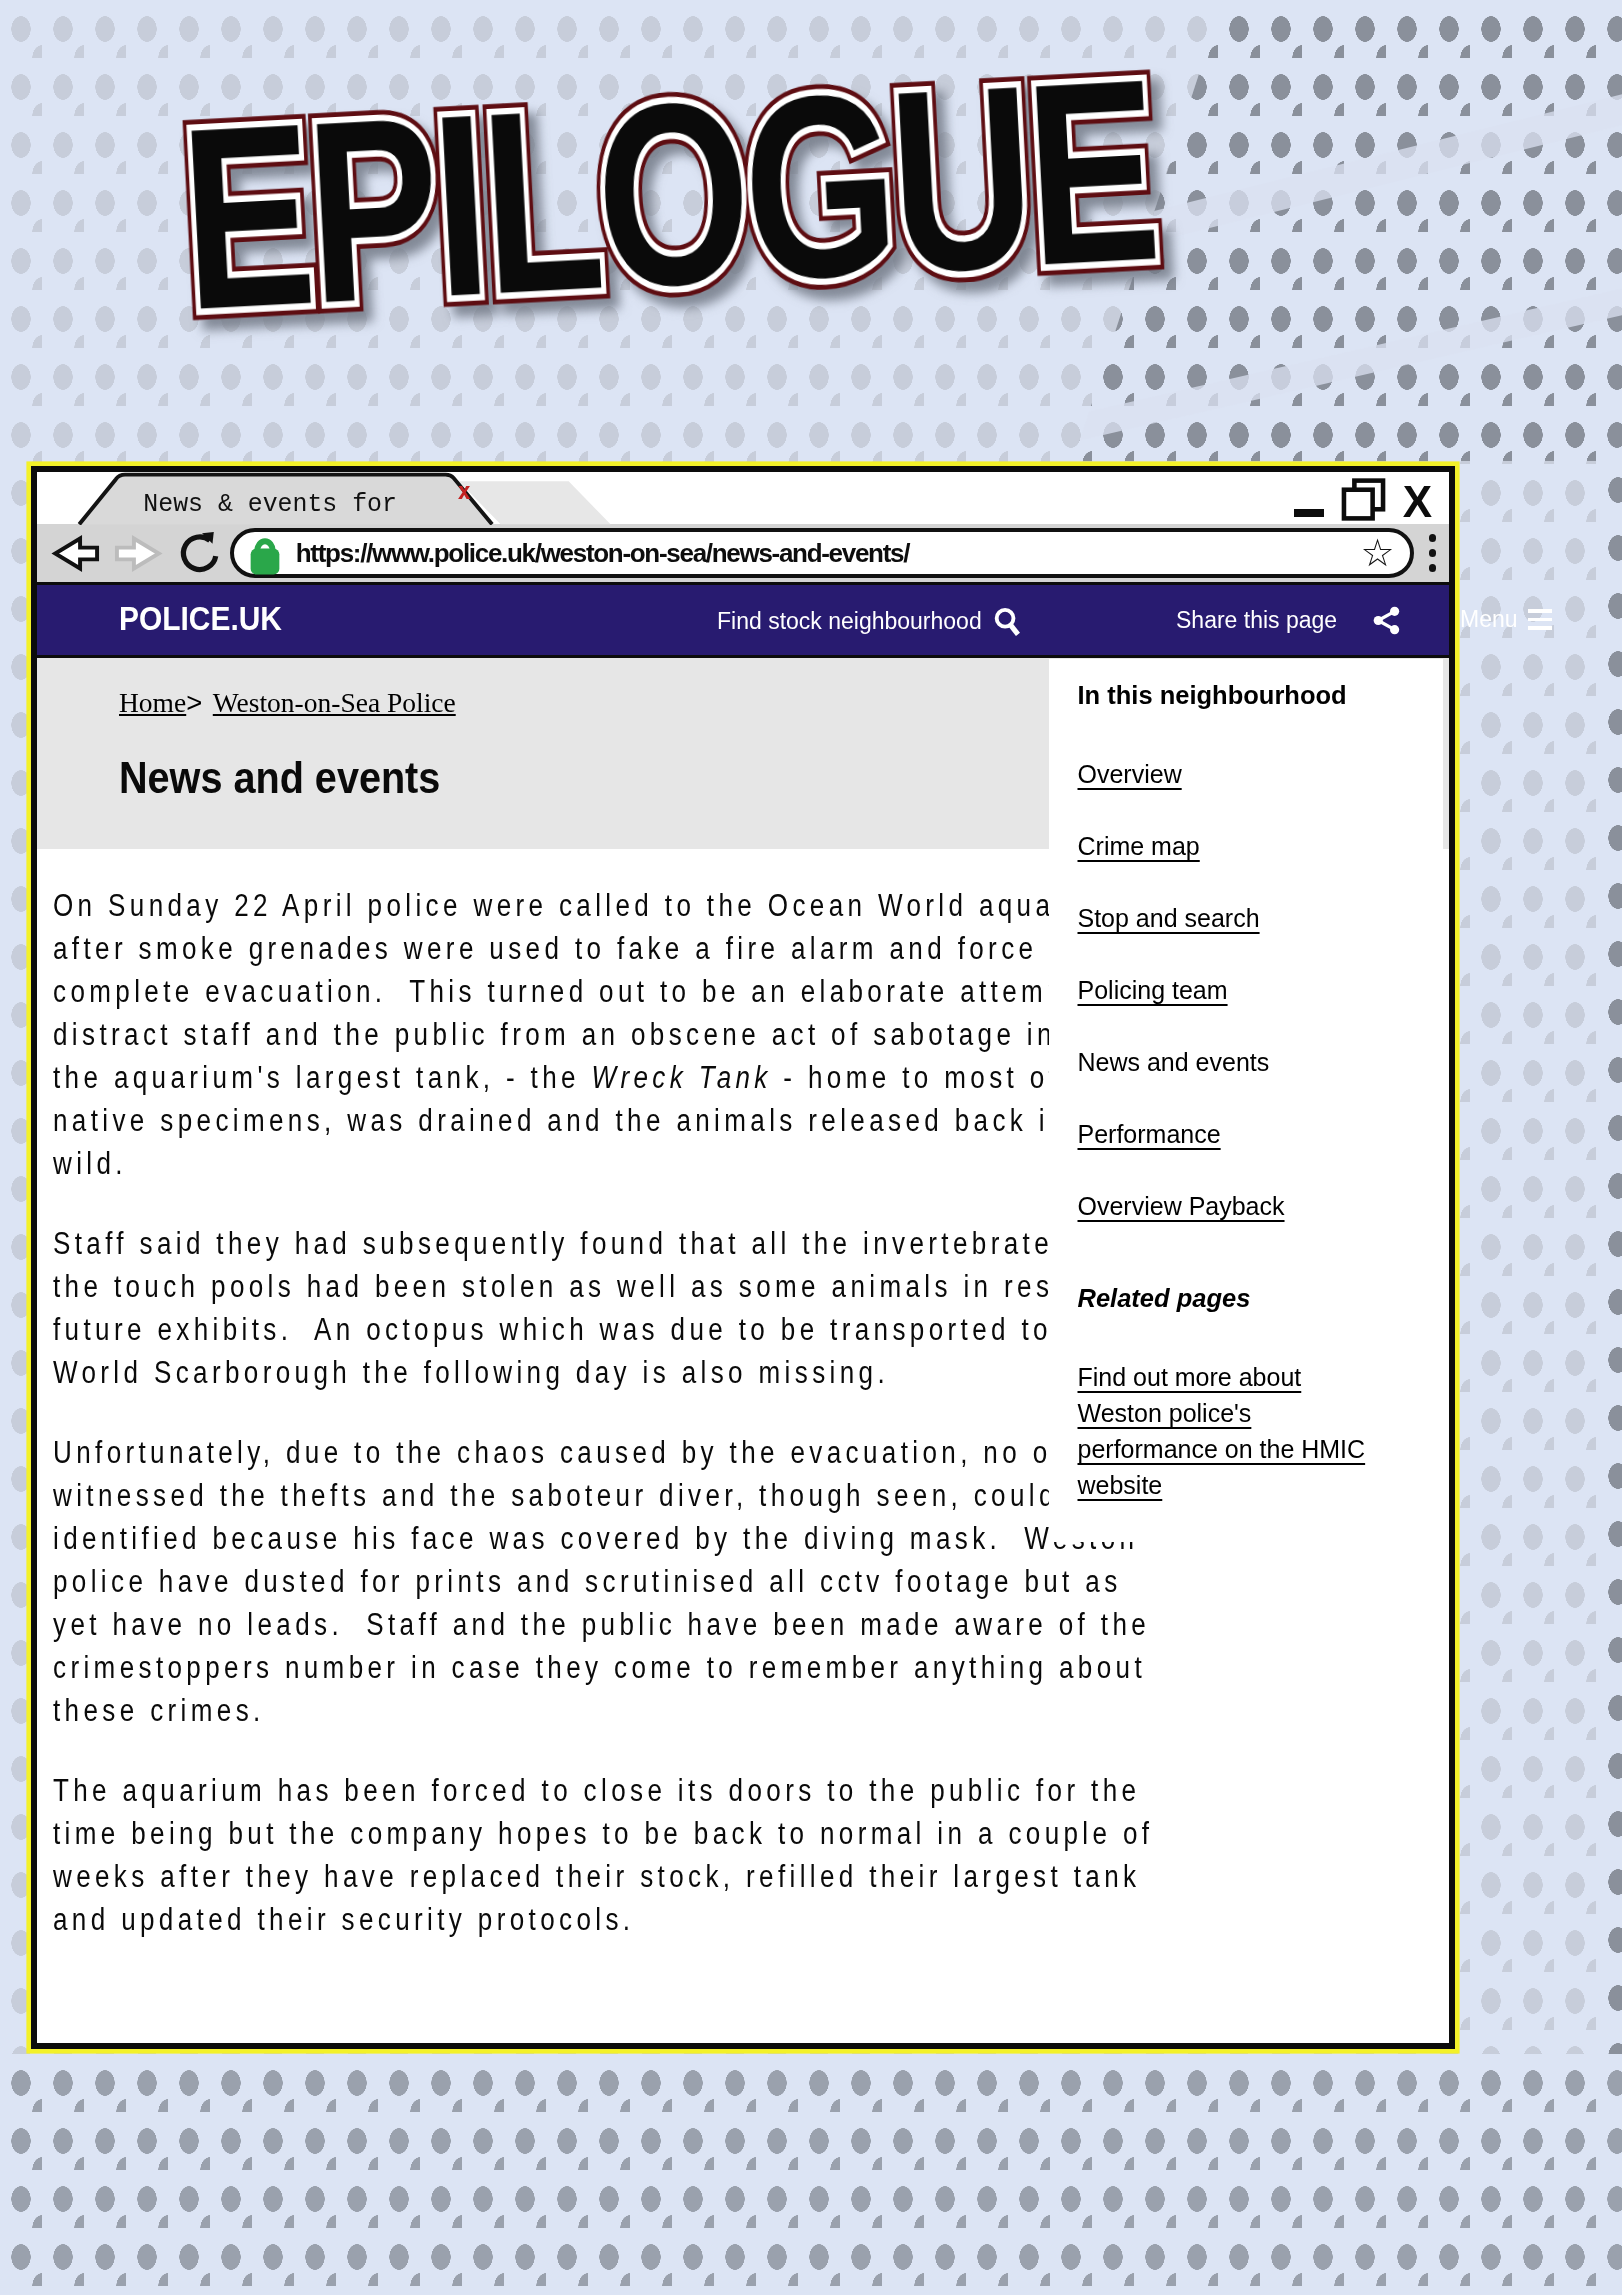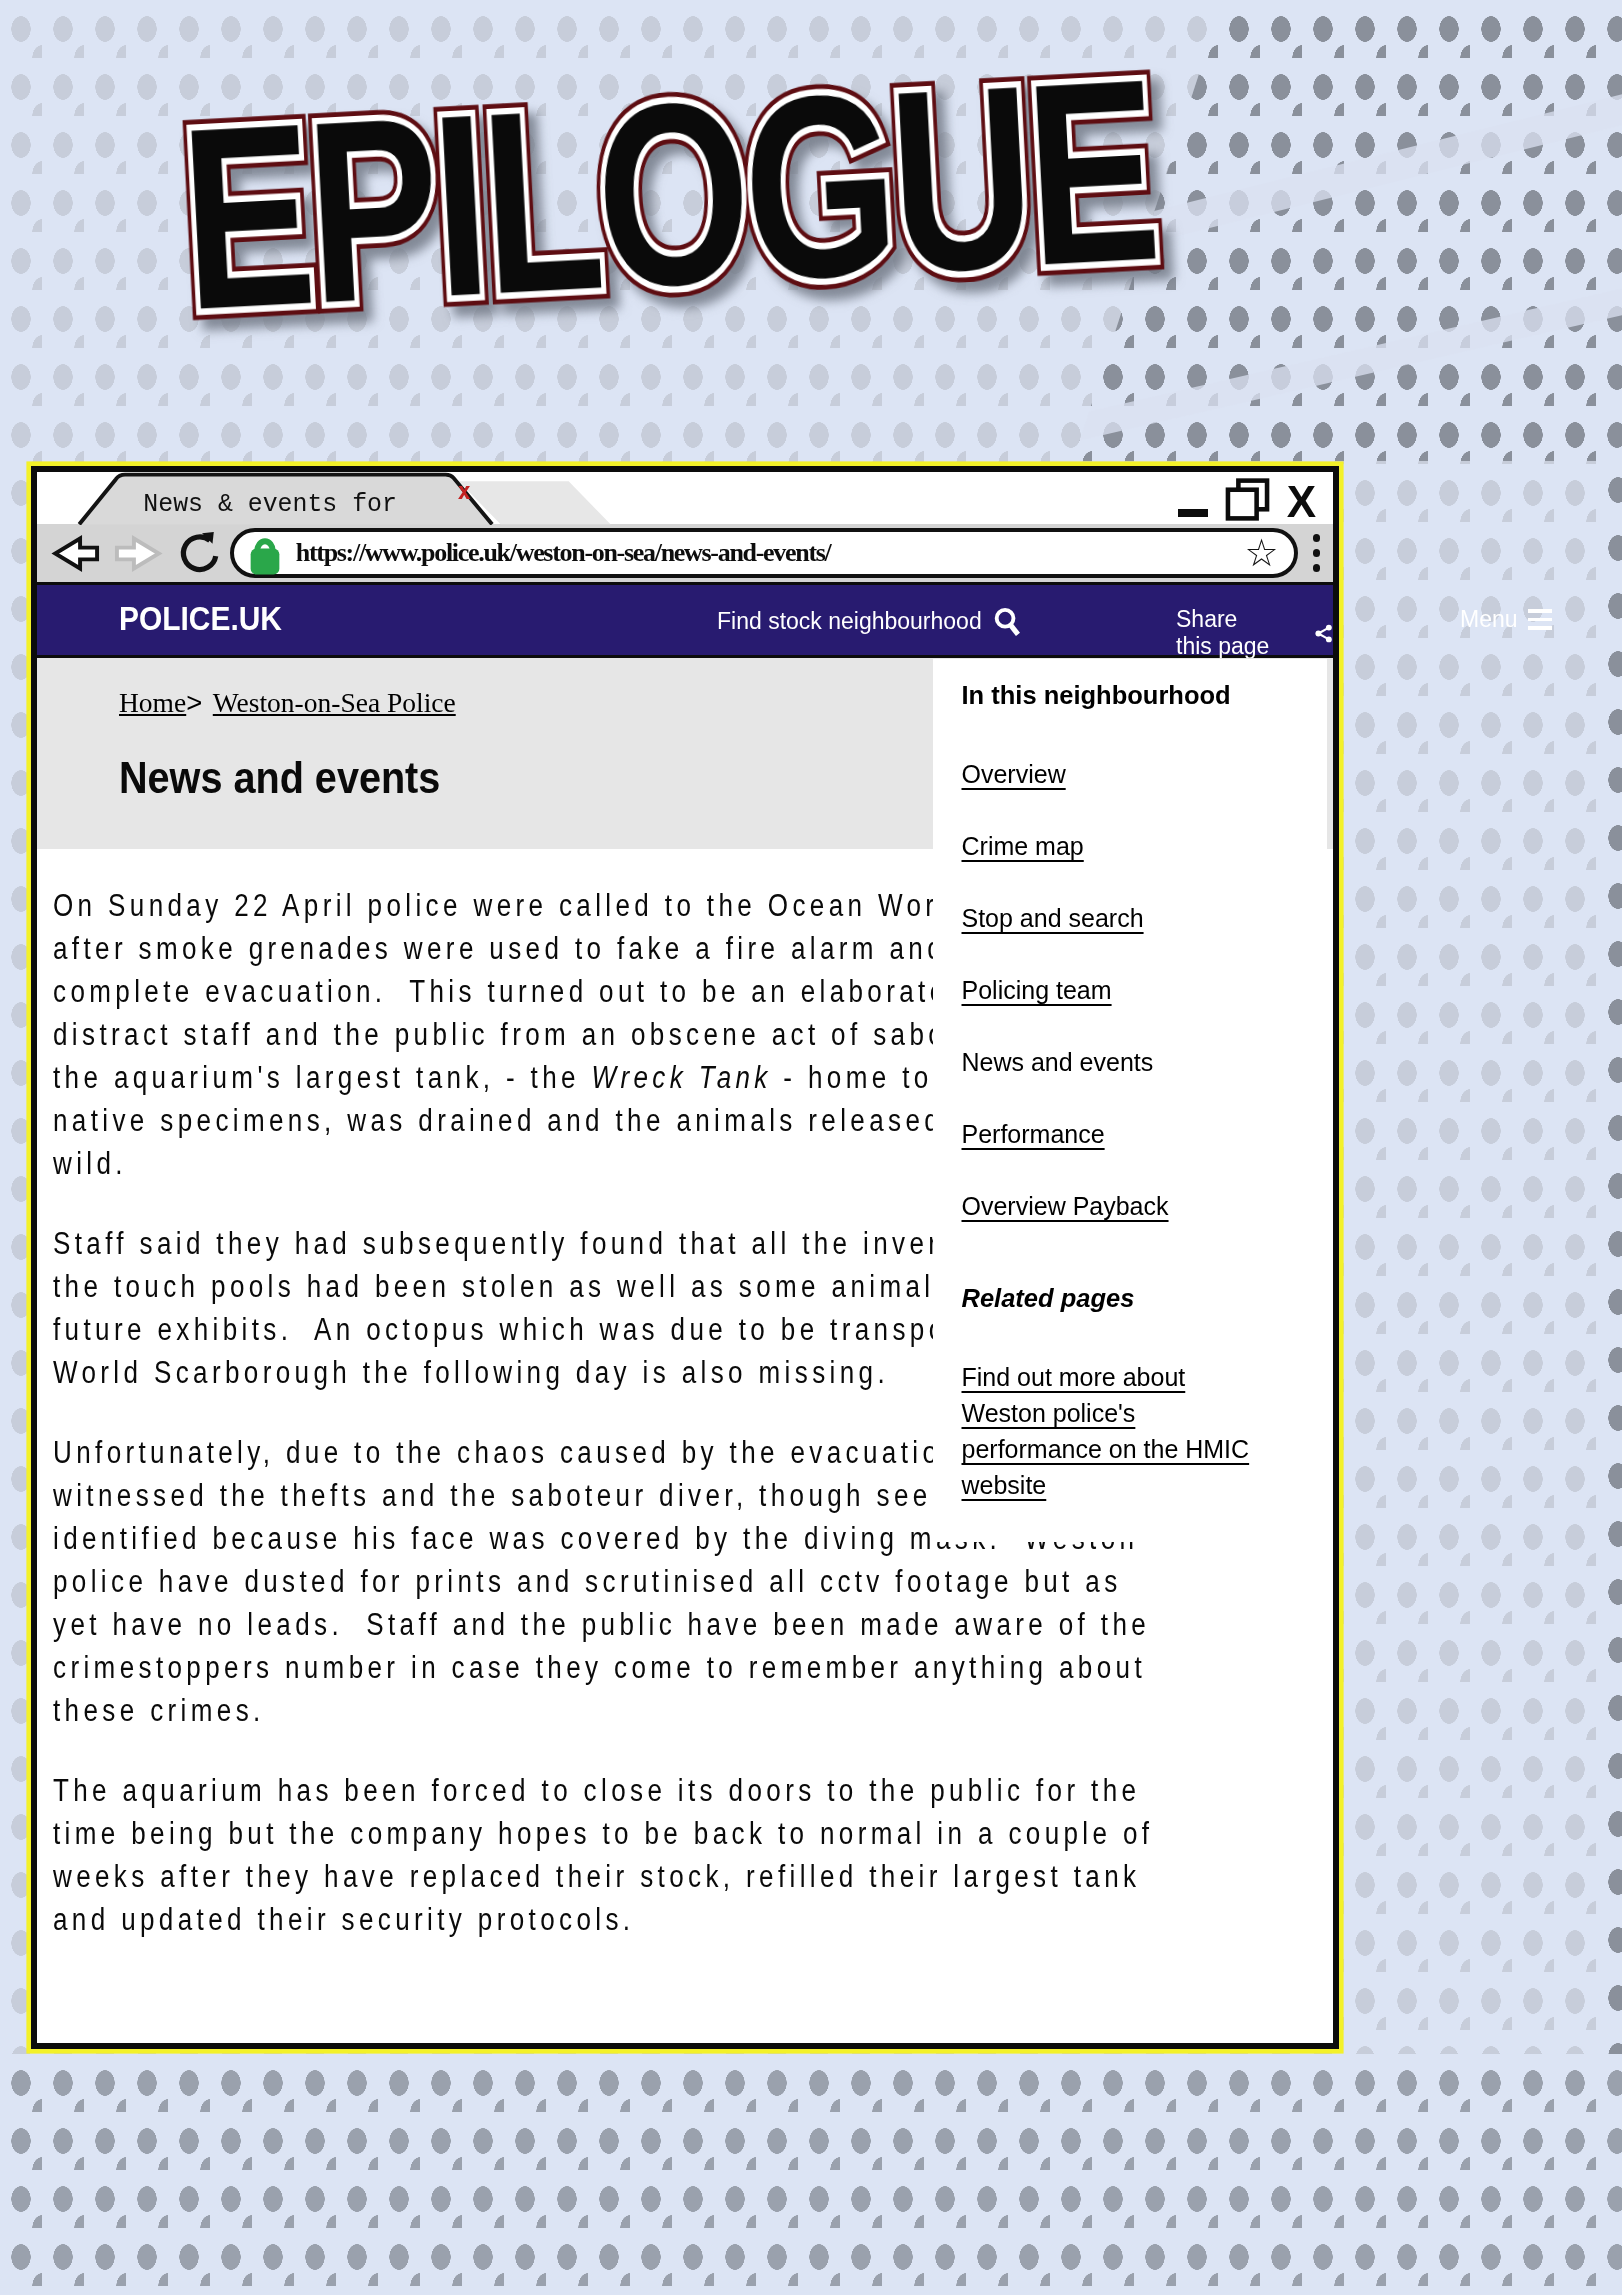--- a/index.html
+++ b/index.html
@@ -45,21 +45,21 @@
     font-weight: 700; font-size: 196px; letter-spacing: -5.2px;
     transform: scaleY(1.32); transform-origin: 0 0;
     line-height: 262px; white-space: nowrap;
   }
   .logo-red   { -webkit-text-stroke: 17px #5e0d12; color: #5e0d12; }
   .logo-white { -webkit-text-stroke: 9.8px #ffffff; color: #ffffff; }
   .logo-black { color: #0a0a0a; }
 
   
   .browser {
-    position: absolute; left: 31px; top: 466px; width: 1308px; height: 1583px;
+    position: absolute; left: 31px; top: 466px; width: 1424px; height: 1583px;
     background: #ffffff;
     border: 6.5px solid #0c0c0c;
     box-shadow: 0 0 0 4.6px #f3f129;
     display: flex; flex-direction: column;
   }
 
   
   .titlebar { position: relative; height: 52px; background: #ffffff; flex: 0 0 auto; }
   .tab-svg { position: absolute; left: 29px; bottom: -0.7px; }
   .tab-title { font-family: "Liberation Mono", monospace; font-size: 38px; fill: #111; }
@@ -75,21 +75,21 @@
   .navbar {
     height: 58px; background: #d4d4d4; flex: 0 0 auto;
     display: flex; align-items: center; padding: 0 10.5px 0 13px; gap: 11.8px;
   }
   .urlbar {
     flex: 1; height: 50px; background: #fff;
     border: 4.6px solid #111; border-radius: 26px;
     display: flex; align-items: center; padding: 0 15.7px; gap: 15.7px;
   }
   .url-text {
-    flex: 1; font-family: Liberation Serif, serif; font-weight: 700;
+    flex: 1; font-family: Liberation Sans, sans-serif; font-weight: 700;
     font-size: 26px; letter-spacing: -1.3px; color: #0d0d0d; white-space: nowrap; overflow: hidden;
   }
   .star { font-size: 38px; line-height: 38px; color: #111; }
   .dots-menu { display: flex; flex-direction: column; gap: 7.9px; padding: 0 2.6px; }
   .dots-menu i { width: 7.2px; height: 7.2px; border-radius: 50%; background: #111; }
 
   
   .policebar {
     position: relative; height: 76px; background: #281b70;
     border-top: 3.9px solid #0c0c0c; border-bottom: 3.9px solid #0c0c0c;

